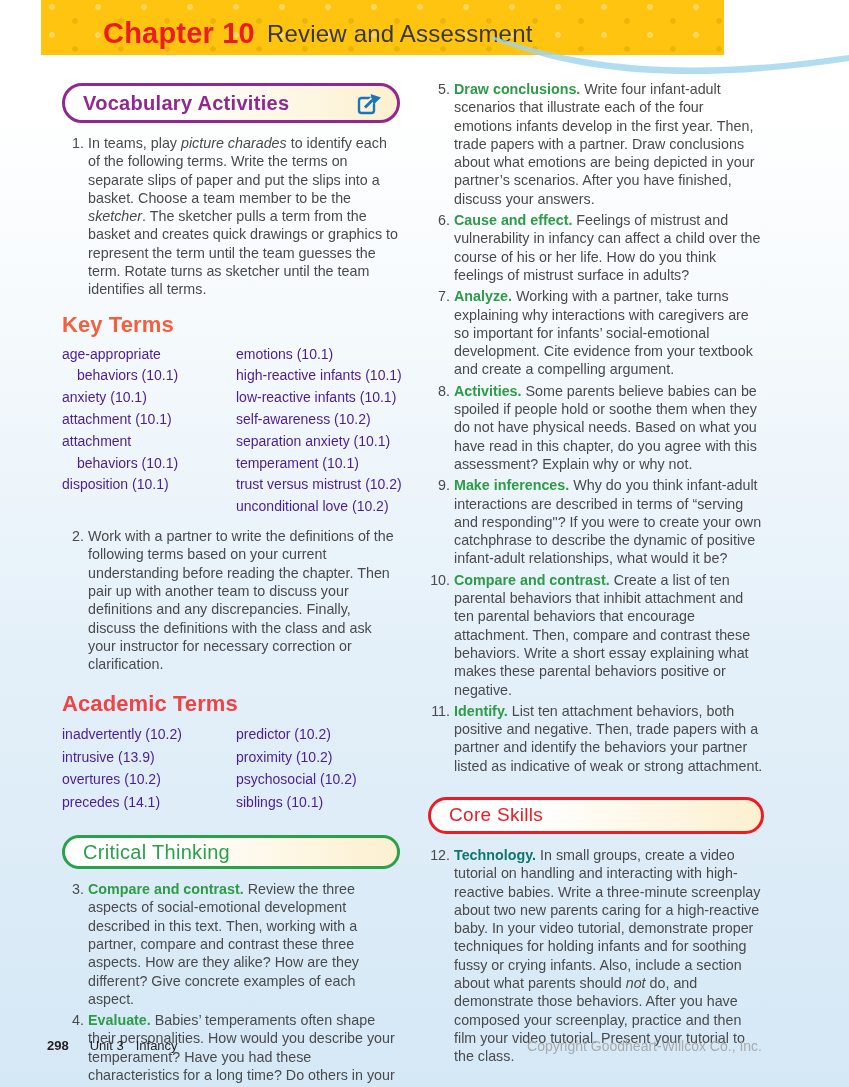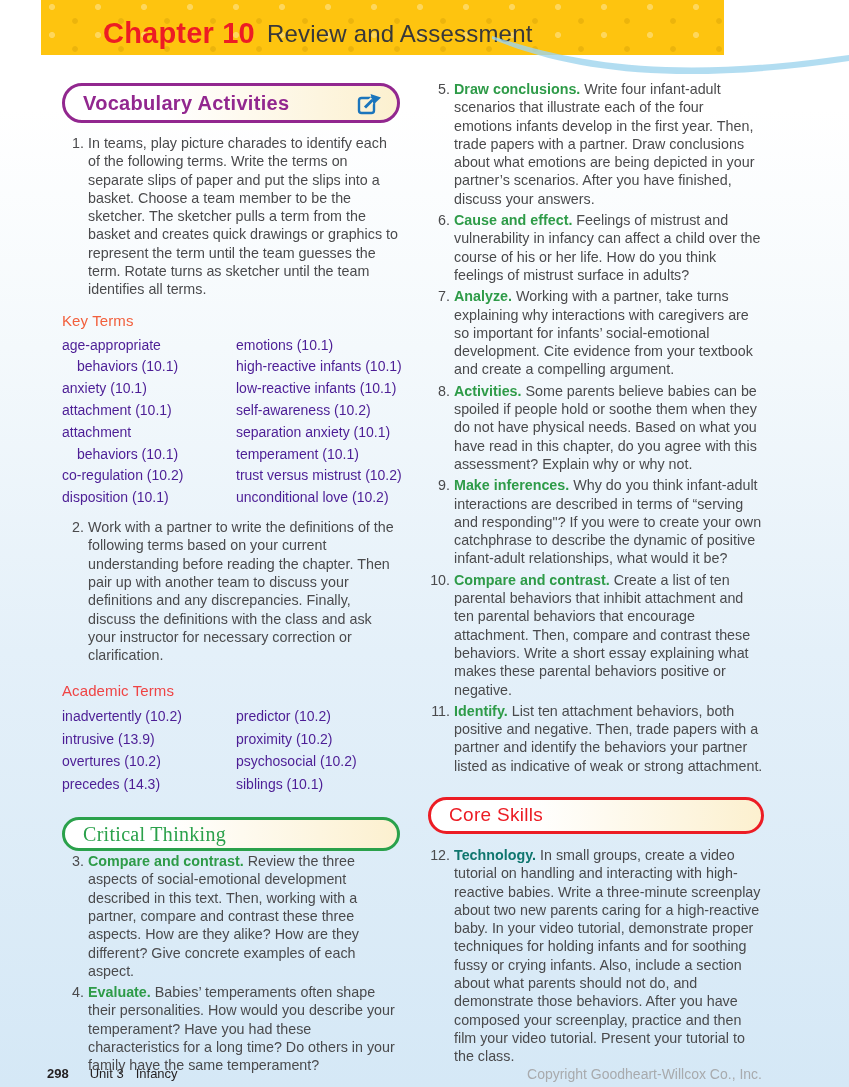--- a/index.html
+++ b/index.html
@@ -26,45 +26,45 @@
   .col{position:absolute;width:338px;}
   .col-left{left:62px;top:83px;}
   .col-right{left:428px;top:80px;width:336px;}
   
   .pill{
     box-sizing:border-box;display:flex;align-items:center;justify-content:space-between;
     border-radius:20px;padding:0 14px 0 18px;
     background:linear-gradient(90deg,#ffffff 30%,#fcf0cf 100%);
   }
   .pill-vocab{height:40px;border:3px solid #92278f;margin-bottom:11px;}
-  .pill-critical{height:34px;border:3px solid #2aa14b;margin-top:22px;margin-bottom:1px;font-family:Liberation Serif, serif;}
+  .pill-critical{height:34px;border:3px solid #2aa14b;margin-top:22px;margin-bottom:11px;}
   .pill-core{height:37px;border:3px solid #ec1c24;margin-bottom:12px;}
   .pill-title{font-size:20px;letter-spacing:0.3px;}
   .t-purple{color:#92278f;font-weight:bold;} .t-green{color:#2aa14b;} .t-red{color:#ec1c24;font-size:19px;}
   .share-icon{width:27px;height:27px;flex:none;}
   
   .item{display:flex;margin-bottom:3px;font-size:14.3px;line-height:18.3px;color:#4a4a4c;}
   .item .num{flex:none;width:22px;text-align:right;margin-right:4px;}
   .item .body{flex:1;}
-  .s-italic{}
+  .s-italic{font-style:italic;}
   .s-lead{font-weight:bold;}
   .green .s-lead{color:#2e9b48;}
   .red .s-lead{color:#0f766e;}
   
-  .section-head{font-size:15px;font-weight:normal;margin:12px 0 6px 0;letter-spacing:0.1px;}
+  .section-head{font-size:22px;font-weight:bold;margin:12px 0 6px 0;letter-spacing:0.1px;}
   .h-orange{color:#f2603d;margin-top:13px;}
   .h-blue{color:#ef4444;margin-top:18px;}
   .terms{display:flex;margin-bottom:9px;}
   .tcol1{width:174px;flex:none;}
   .tcol2{flex:1;}
   .term-line{font-size:14px;line-height:21.8px;color:#4c1d95;white-space:nowrap;}
   .term-line.indent{padding-left:15px;}
   .terms-academic .term-line{line-height:22.4px;}
   
-  .footer{position:absolute;left:0;right:0;top:1066px;height:20px;font-size:13px;color:#231f20;}
+  .footer{position:absolute;left:0;right:0;top:1038px;height:20px;font-size:13px;color:#231f20;}
   .footer-left{position:absolute;left:47px;display:flex;align-items:baseline;}
   .page-number{font-weight:bold;}
   .unit-label{margin-left:21px;}
   .unit-title{margin-left:12px;}
   .footer-right{position:absolute;right:87px;font-size:14px;color:#a8aaad;}
 </style>
 </head>
 <body>
 
 <div class="banner">
@@ -96,21 +96,20 @@
 
   <div class="section-head h-orange">Key Terms</div>
   <div class="terms">
     <div class="tcol1">
         <div class="term-line">age-appropriate</div>
         <div class="term-line indent">behaviors (10.1)</div>
         <div class="term-line">anxiety (10.1)</div>
         <div class="term-line">attachment (10.1)</div>
         <div class="term-line">attachment</div>
         <div class="term-line indent">behaviors (10.1)</div>
-        <div class="term-line">co-regulation (10.2)</div>
         <div class="term-line">disposition (10.1)</div>
       </div>
     <div class="tcol2">
         <div class="term-line">emotions (10.1)</div>
         <div class="term-line">high-reactive infants (10.1)</div>
         <div class="term-line">low-reactive infants (10.1)</div>
         <div class="term-line">self-awareness (10.2)</div>
         <div class="term-line">separation anxiety (10.1)</div>
         <div class="term-line">temperament (10.1)</div>
         <div class="term-line">trust versus mistrust (10.2)</div>
@@ -122,21 +121,21 @@
     <span class="num">2.</span>
     <span class="body"><span class="s-normal">Work with a partner to write the definitions of the following terms based on your current understanding before reading the chapter. Then pair up with another team to discuss your definitions and any discrepancies. Finally, discuss the definitions with the class and ask your instructor for necessary correction or clarification.</span></span>
   </div>
 
   <div class="section-head h-blue">Academic Terms</div>
   <div class="terms terms-academic">
     <div class="tcol1">
         <div class="term-line">inadvertently (10.2)</div>
         <div class="term-line">intrusive (13.9)</div>
         <div class="term-line">overtures (10.2)</div>
-        <div class="term-line">precedes (14.3)</div>
+        <div class="term-line">precedes (14.1)</div>
       </div>
     <div class="tcol2">
         <div class="term-line">predictor (10.2)</div>
         <div class="term-line">proximity (10.2)</div>
         <div class="term-line">psychosocial (10.2)</div>
         <div class="term-line">siblings (10.1)</div>
       </div>
   </div>
 
   <div class="pill pill-critical">

